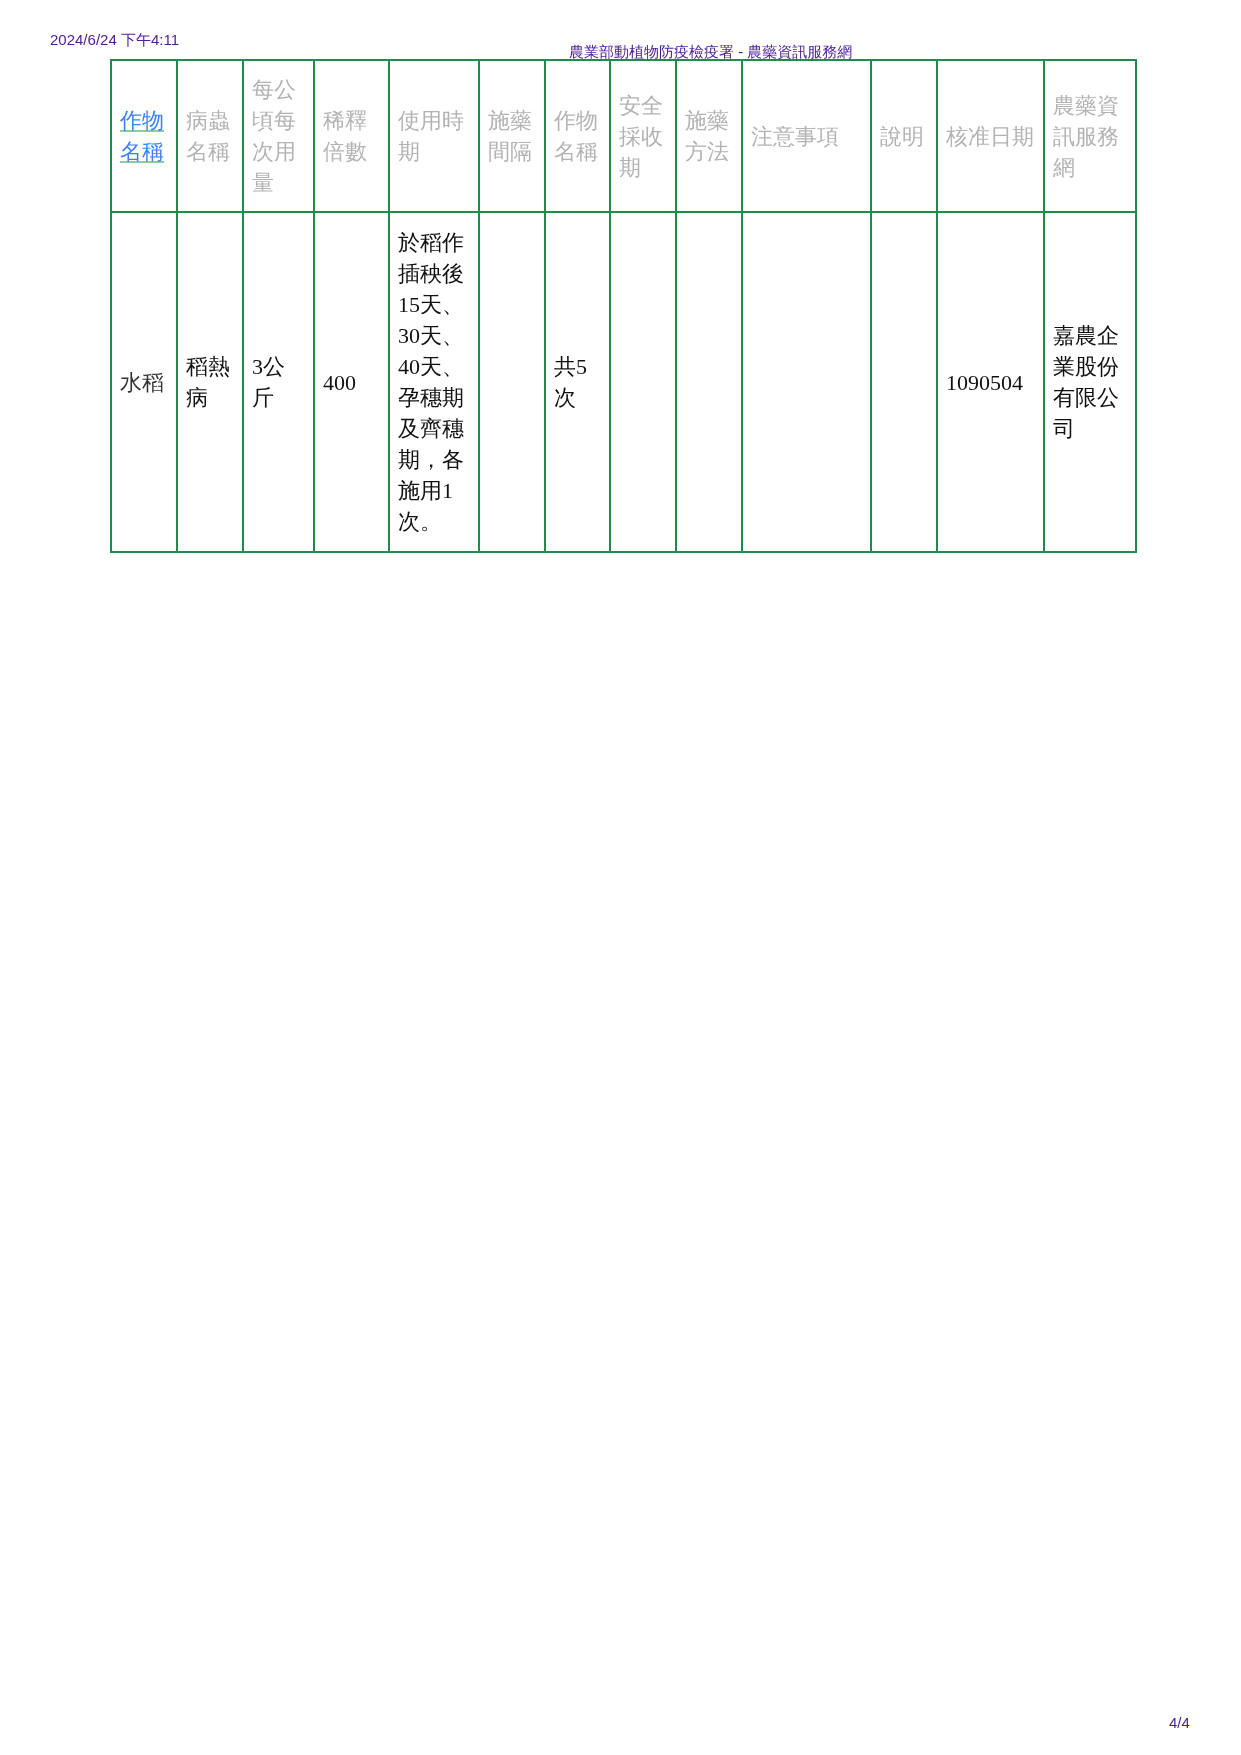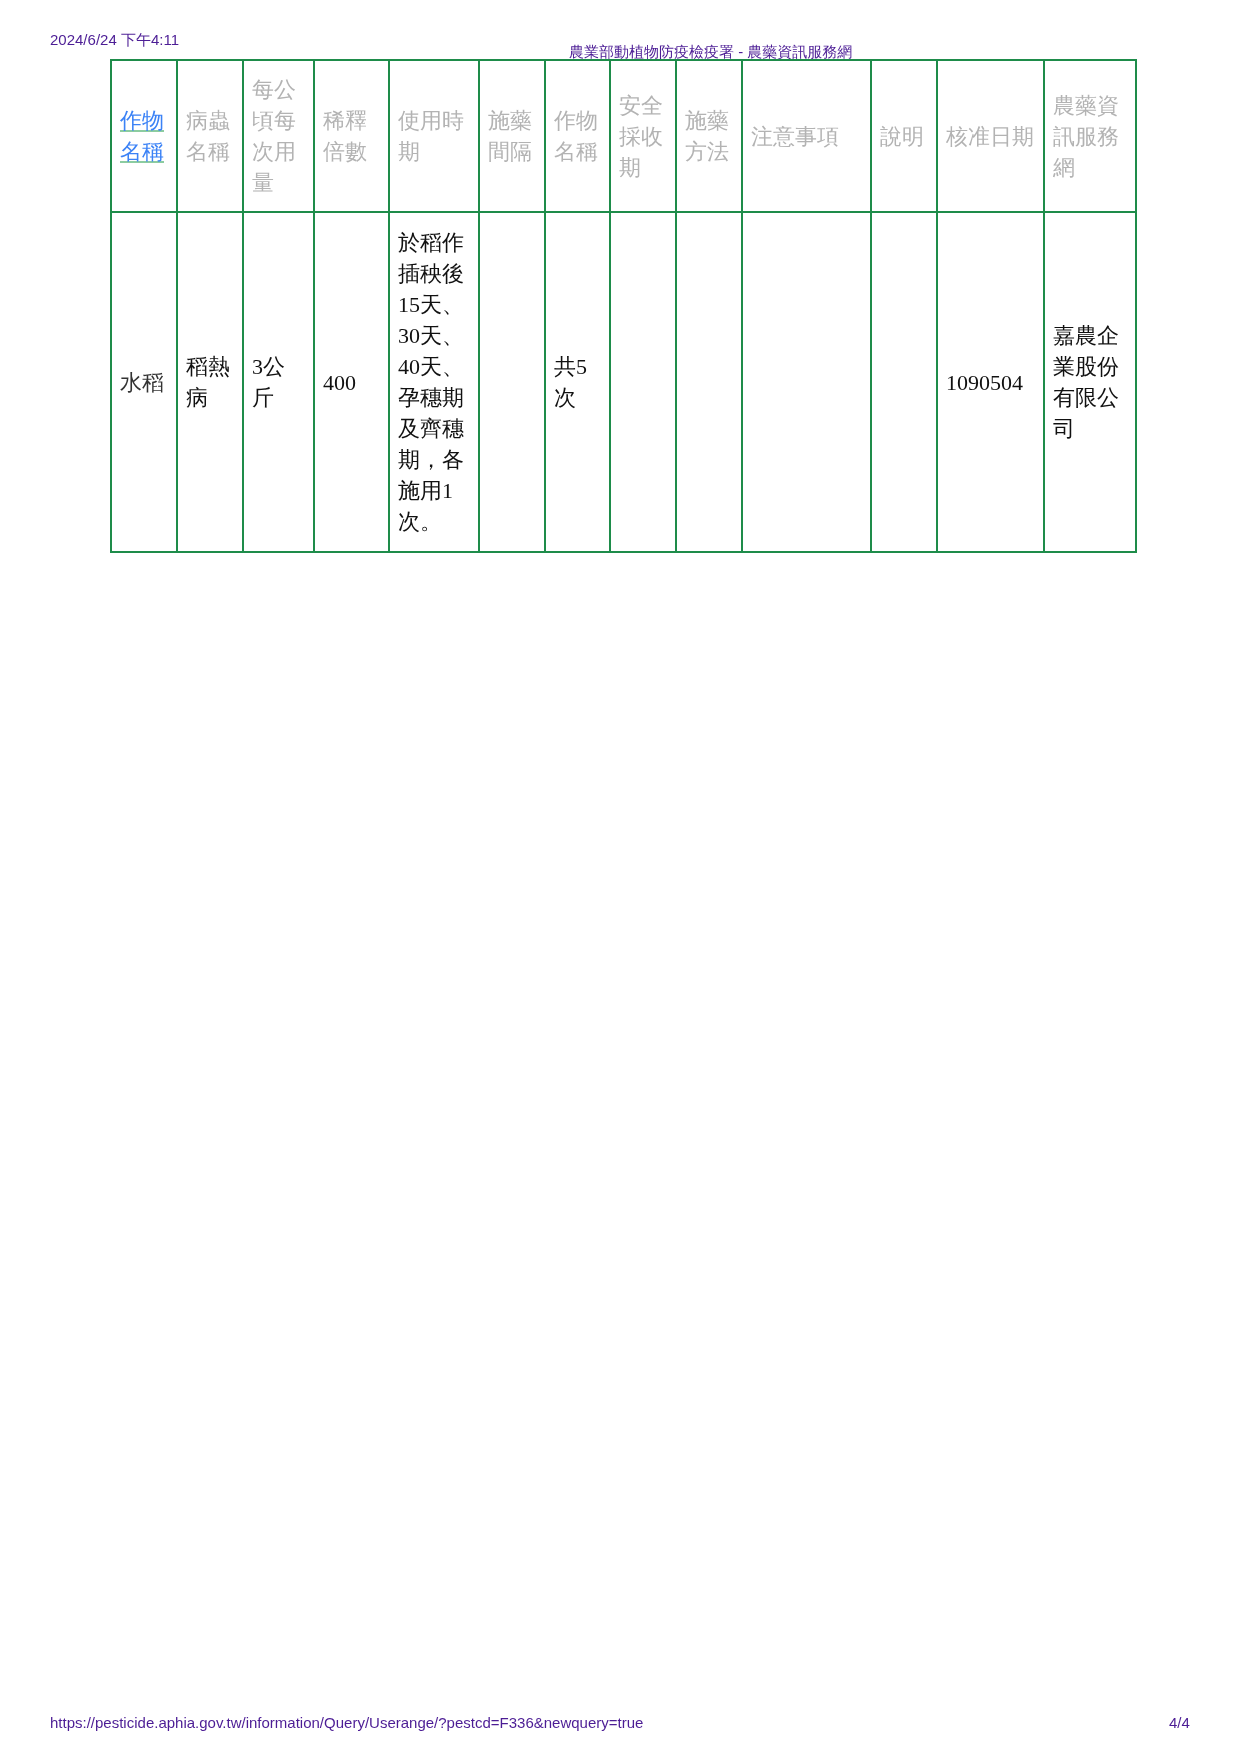--- a/index.html
+++ b/index.html
@@ -98,15 +98,14 @@
       <td></td>
       <td></td>
       <td></td>
       <td>1090504</td>
       <td>嘉農企業股份有限公司</td>
     </tr>
   </tbody>
 </table>
 
 <div class="print-footer">
-  <span class="url">https://pesticide.aphia.gov.tw/information/Query/Userange/?pestcd=F336&amp;newquery=true</span>
   <span class="page">4/4</span>
 </div>
 
 </body></html>

